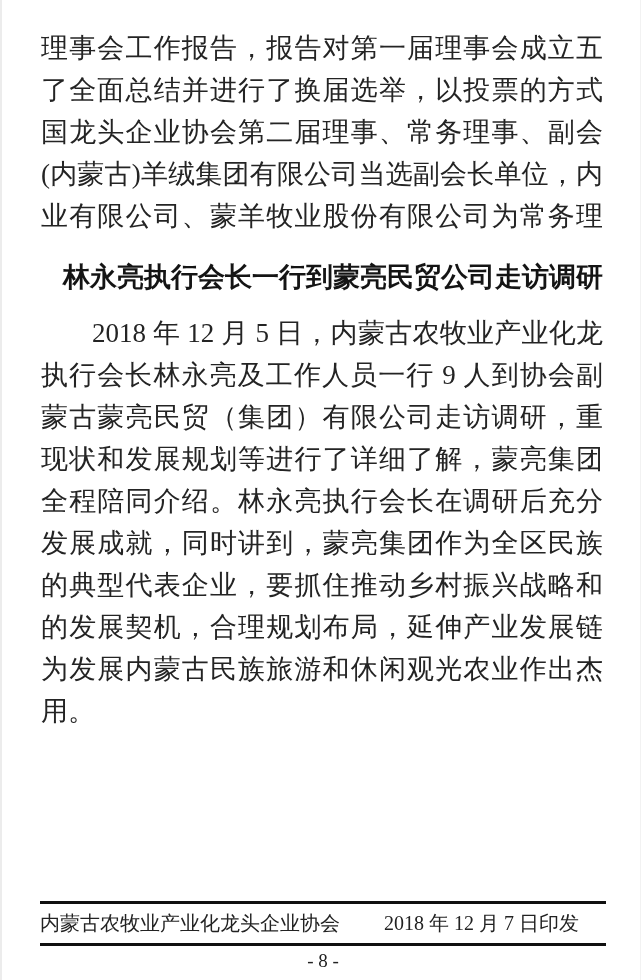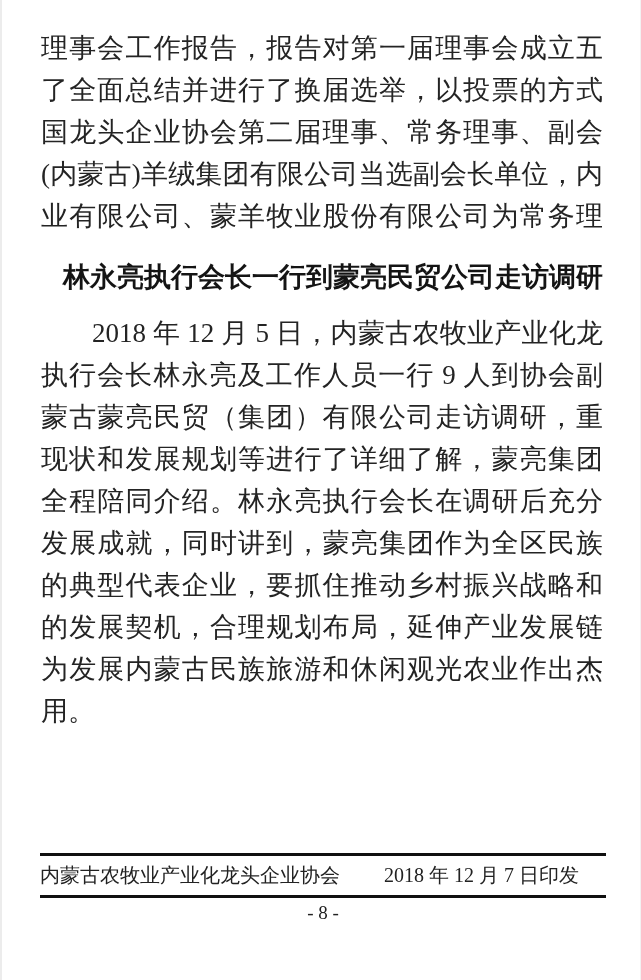--- a/index.html
+++ b/index.html
@@ -35,21 +35,21 @@
     margin: 19px 0 13px 0;
     font-size: 27px;
     line-height: 43px;
     font-weight: bold;
     text-align: right;
     color: #141414;
     white-space: nowrap;
   }
   .footer {
     position: absolute;
-    left: 40px; top: 853px; width: 566px;
+    left: 40px; top: 901px; width: 566px;
   }
   .rule { height: 3px; background: #101010; }
   .footer-row {
     display: flex;
     justify-content: space-between;
     align-items: center;
     height: 39px;
     font-size: 20px;
     color: #222222;
   }

